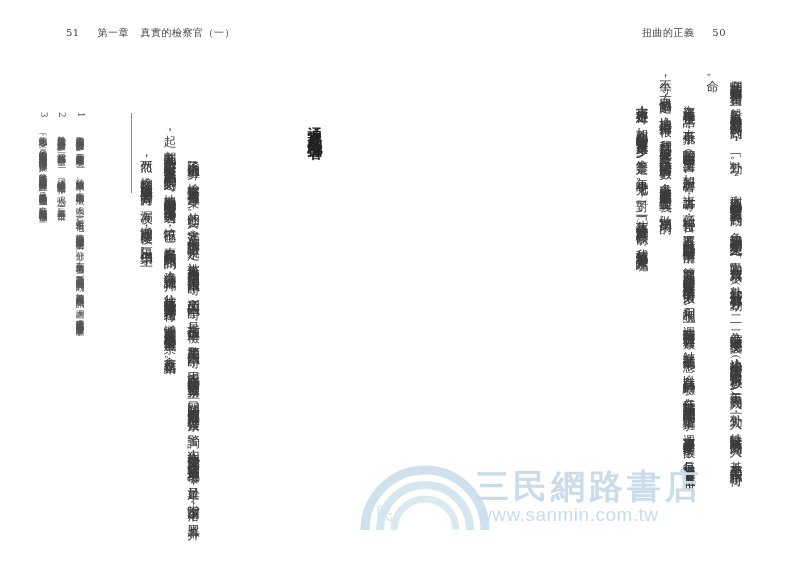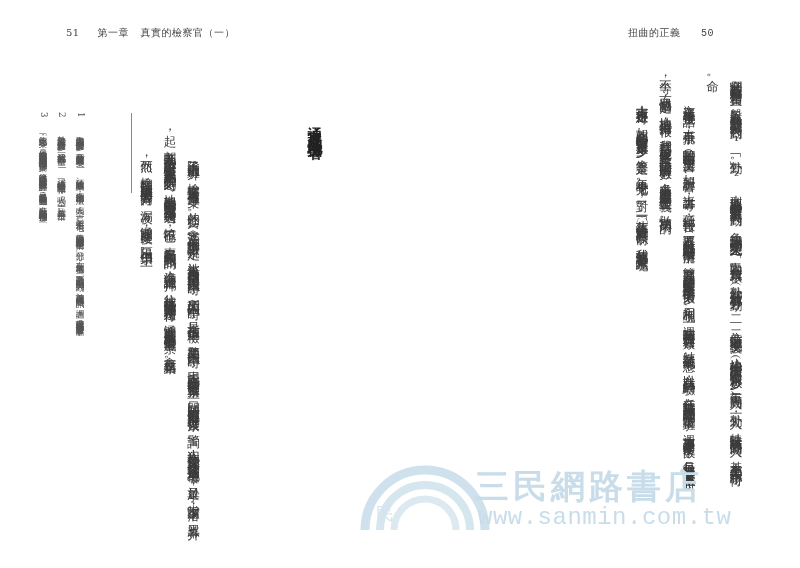--- a/index.html
+++ b/index.html
@@ -10,21 +10,21 @@
   .spread { position:absolute; left:0; top:0; width:800px; height:568px; }
   .page { position:absolute; top:0; height:508px; }
   .page-left { left:0; width:400px; }
   .page-right { left:400px; width:400px; }
 
   .running-head {
     position:absolute; top:26px; font-size:10px; color:#444; white-space:nowrap;
     letter-spacing:0.5px;
   }
   .page-left .running-head { left:52px; }
-  .page-right .running-head { right:72px; text-align:left;font-family:Liberation Mono, monospace; }
+  .page-right .running-head { right:60px; text-align:left; }
   .running-head .pnum { margin:0 14px; }
   .running-head .chap { margin-right:8px; }
 
   .vtext {
     position:absolute; writing-mode:vertical-rl; -webkit-writing-mode:vertical-rl;
     text-orientation:upright;
   }
   
   .body-right {
     top:70px; right:52px; height:400px;
@@ -58,22 +58,22 @@
   .footnotes p + p { margin-right:4px; }
 
   
   .watermark { position:absolute; left:360px; top:460px; width:300px; height:70px; pointer-events:none; }
   .wm-arc { position:absolute; left:0; top:0; width:130px; height:130px; }
   .wm-title {
     position:absolute; left:115px; top:4px; font-size:34px; color:#c8dde9; letter-spacing:4px;
     font-family:"DejaVu Serif","Liberation Serif",serif; white-space:nowrap;font-weight:bold;
   }
   .wm-url {
-    position:absolute; left:118px; top:44px; font-size:24px; color:#c8dde9; white-space:nowrap;
-    font-family:Liberation Mono, monospace; letter-spacing:0.5px;
+    position:absolute; left:118px; top:44px; font-size:19px; color:#c8dde9; white-space:nowrap;
+    font-family:Liberation Sans, sans-serif; letter-spacing:0.5px;
   }
   .wm-min {
     position:absolute; left:16px; top:42px; font-size:18px; color:#d4e4ee;
   }
 </style>
 </head>
 <body>
 
 <div class="spread">
 

